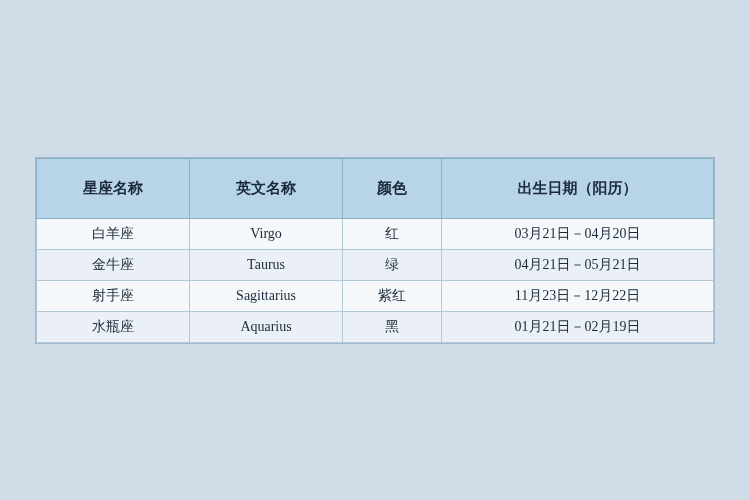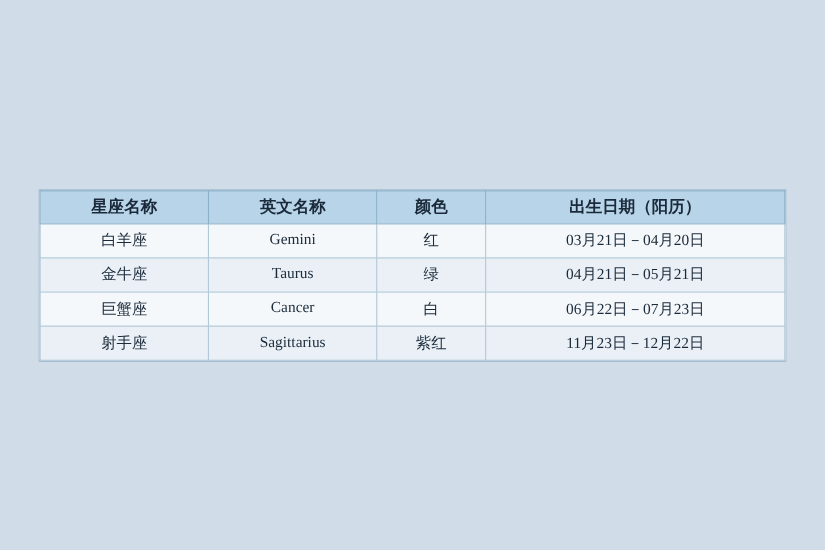--- a/index.html
+++ b/index.html
@@ -19,21 +19,21 @@
     }
     table {
       width: 100%;
       border-collapse: collapse;
     }
     thead tr {
       background-color: #b8d4e8;
     }
     thead th {
       border: 1px solid #8ab0c8;
-      padding: 5px 12px;
+      padding: 20px 12px;
       text-align: center;
       font-size: 15px;
       font-weight: bold;
       color: #1a2a3a;
     }
     tbody tr {
       background-color: #f5f8fb;
     }
     tbody tr:nth-child(even) {
       background-color: #eaf0f6;
@@ -61,37 +61,37 @@
       <tr>
       <th>星座名称</th>
           <th>英文名称</th>
           <th>颜色</th>
           <th>出生日期（阳历）</th>
         </tr>
     </thead>
     <tbody>
     <tr>
           <td>白羊座</td>
-          <td>Gemini</td>
+          <td>Virgo</td>
           <td>红</td>
           <td>03月21日－04月20日</td>
         </tr>
         <tr>
           <td>金牛座</td>
           <td>Taurus</td>
           <td>绿</td>
           <td>04月21日－05月21日</td>
         </tr>
         <tr>
-          <td>巨蟹座</td>
-          <td>Cancer</td>
-          <td>白</td>
-          <td>06月22日－07月23日</td>
-        </tr>
-        <tr>
           <td>射手座</td>
           <td>Sagittarius</td>
           <td>紫红</td>
           <td>11月23日－12月22日</td>
+        </tr>
+        <tr>
+          <td>水瓶座</td>
+          <td>Aquarius</td>
+          <td>黑</td>
+          <td>01月21日－02月19日</td>
         </tr>
       </tbody>
   </table>
 </div>
 
 </body></html>

